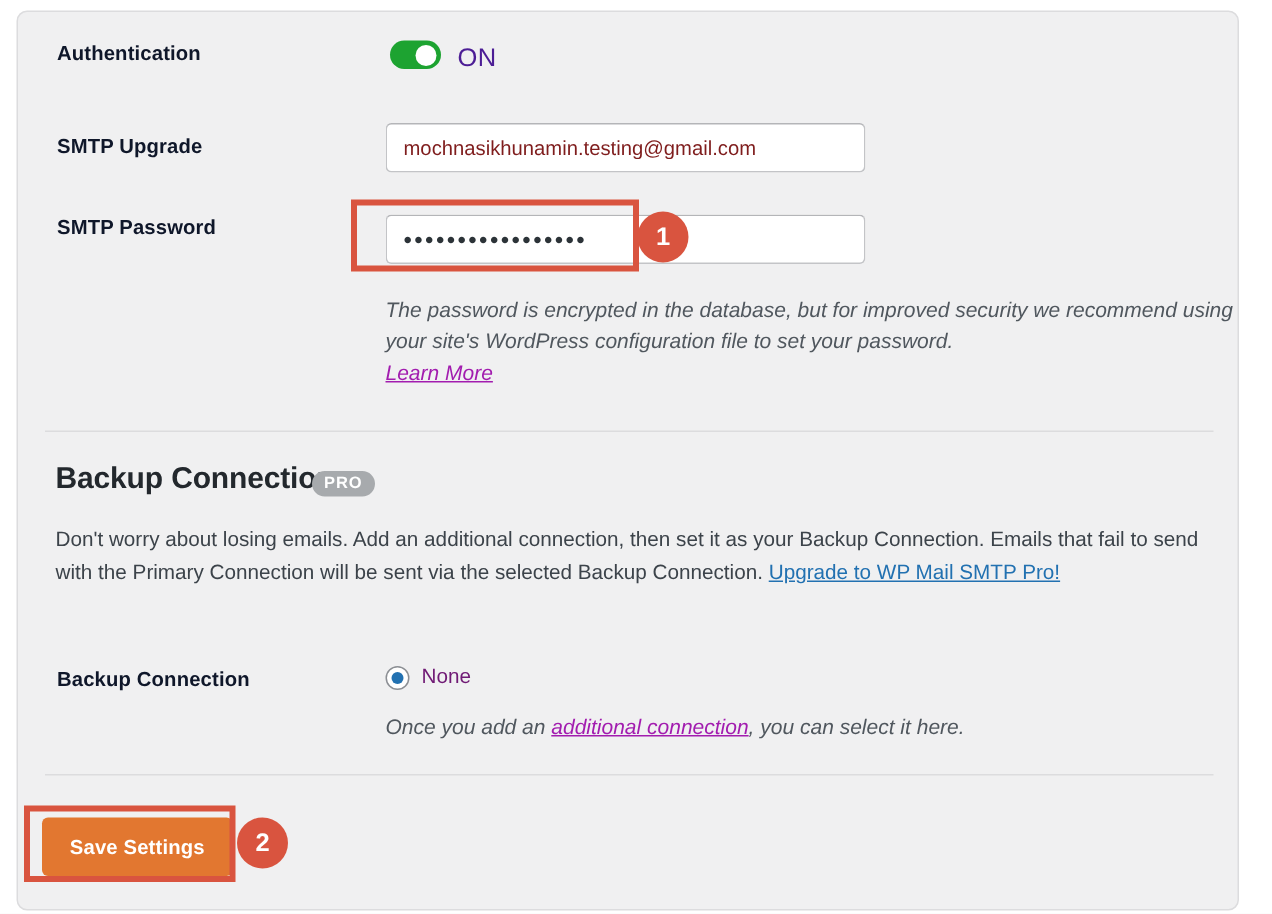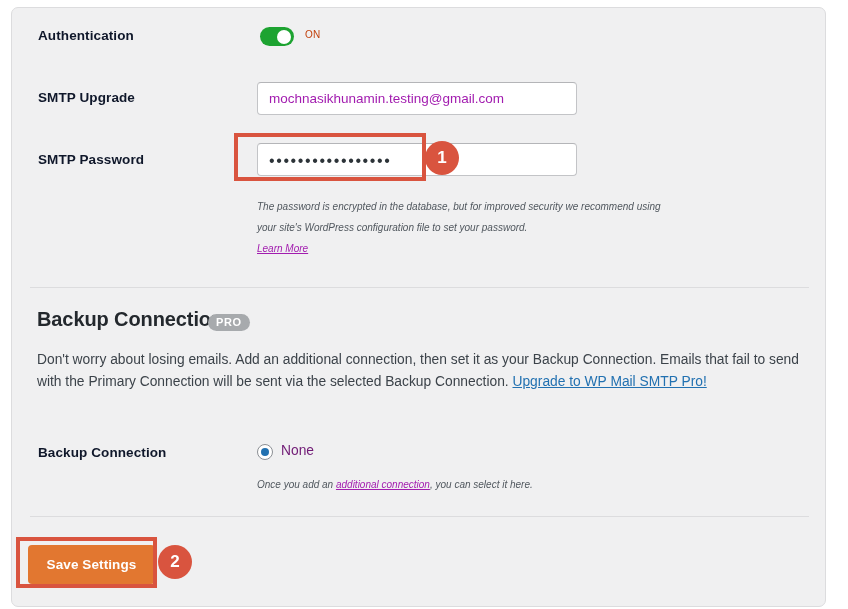--- a/index.html
+++ b/index.html
@@ -50,37 +50,37 @@
     position: absolute;
     top: 2.5px;
     left: 17px;
     width: 14px;
     height: 14px;
     border-radius: 50%;
     background: #ffffff;
   }
   .toggle-state {
     position: absolute;
-    font-size: 10px;
-    color: #c2410c;
+    font-size: 17px;
+    color: #4c1d95;
     letter-spacing: 0.3px;
   }
 
   
   .text-input {
     position: absolute;
     box-sizing: border-box;
     height: 33px;
     background: #ffffff;
     border: 1px solid #c3c4c7;
     border-top-color: #b4b5b8;
     border-radius: 4px;
     font-family: "Liberation Sans", sans-serif;
     font-size: 13.5px;
-    color: #a21caf;
+    color: #7f1d1d;
     padding: 0 11px;
     outline: none;
   }
   .text-input::placeholder { color: #8c8f94; }
 
   .pw-dots {
     position: absolute;
     box-sizing: border-box;
     height: 33px;
     line-height: 33px;
@@ -92,21 +92,21 @@
     font-size: 16px;
     letter-spacing: 1.6px;
     color: #2c3338;
     overflow: hidden;
     white-space: nowrap;
   }
 
   
   .help {
     position: absolute;
-    font-size: 10px;
+    font-size: 14px;
     font-style: italic;
     color: #50575e;
     line-height: 21px;
   }
   .help a, a.link-italic {
     color: #a21caf;
     font-style: italic;
     text-decoration: underline;
   }
   a.plain-link {
@@ -223,21 +223,21 @@
   <div class="toggle" style="left:248px; top:19px;">
     <div class="knob"></div>
   </div>
 
   <div class="toggle-state" style="left:293px; top:21px;">ON</div>
 
   <div class="field-label" style="left:26px; top:82px;">SMTP Upgrade</div>
 
   <input class="text-input" type="text" style="left: 245px; top: 74px; width: 320px;" value="mochnasikhunamin.testing@gmail.com">
 
-  <div class="field-label" style="left:26px; top:144px;">SMTP Password</div>
+  <div class="field-label" style="left:26px; top:136px;">SMTP Password</div>
 
   <div class="pw-dots" style="left:245px; top:135px; width:320px;">•••••••••••••••••</div>
 
   <div class="help" style="left:245px; top:188px; width:575px;">
     <span>The password is encrypted in the database, but for improved security we recommend using</span><br>
     <span>your site's WordPress configuration file to set your password.</span><br>
     <a href="#" class="link-italic">Learn More</a>
   </div>
 
   <div class="divider" style="top:279px;"></div>

